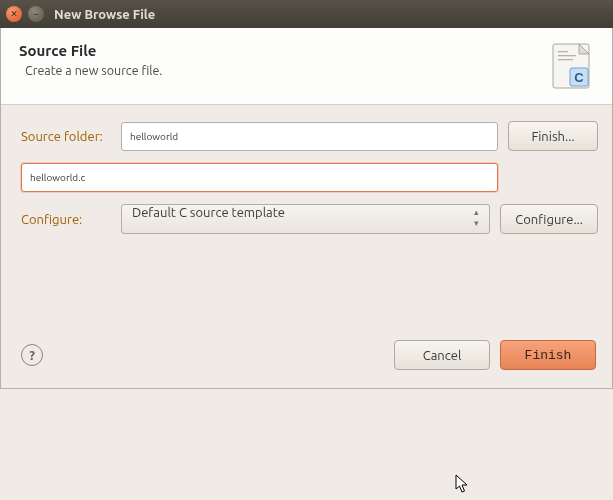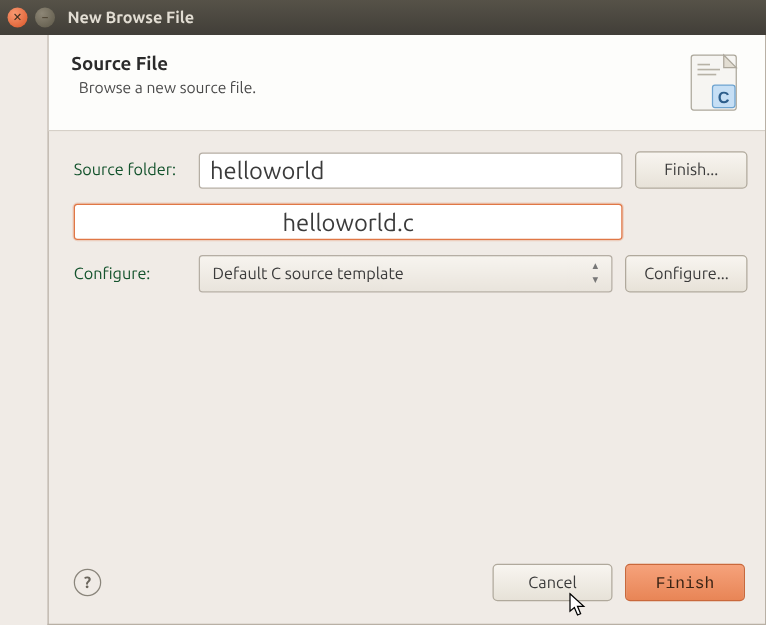--- a/index.html
+++ b/index.html
@@ -32,26 +32,25 @@
   .tb-close { background: radial-gradient(circle at 35% 30%, #f99971, #d95427); }
   .tb-min { background: radial-gradient(circle at 35% 30%, #8d8676, #5d5848); }
   .tb-title {
     color: #e2ddd3;
     font-weight: bold;
     font-size: 13px;
     margin-left: 4px;
   }
   .window {
     background: #f0ebe6;
-    height: 472px;
+    height: 361px;
     display: flex;
     flex-direction: column;
     border: 1px solid #b8b0a5;
     border-top: none;
-    margin-left: 38px;
   }
   .header {
     background: #fdfdfb;
     padding: 14px 18px 12px 18px;
     display: flex;
     align-items: flex-start;
     justify-content: space-between;
     border-bottom: 1px solid #d6d0c8;
   }
   .header-text h1 {
@@ -74,48 +73,46 @@
   .form {
     padding: 16px 14px 14px 20px;
   }
   .row {
     display: flex;
     align-items: center;
     margin-bottom: 12px;
   }
   .row label {
     width: 100px;
-    color: #14532d;
+    color: #a16207;
     font-size: 13px;
   }
   .text-input {
     flex: 1;
     height: 29px;
     border: 1px solid #b5aea4;
     border-radius: 3px;
     padding: 0 8px;
-    font-size: 19px;
+    font-size: 10px;
     color: #3b3b3b;
     background: #fff;
     outline: none;
     font-family: inherit;
   }
   .text-input:focus, .focused {
     border: 1px solid #e07746;
     box-shadow: 0 0 0 1px rgba(224,119,70,0.25);
-    text-align: center;
   }
   .select {
     flex: 1;
     height: 30px;
     border: 1px solid #b5aea4;
     border-radius: 3px;
     background: linear-gradient(to bottom, #f7f4ef, #e9e4dc);
     display: flex;
-    align-items: center;
     padding: 0 10px;
     color: #3b3b3b;
     font-size: 13px;
     position: relative;
   }
   .spinner {
     position: absolute;
     right: 6px;
     top: 3px;
     width: 14px;
@@ -180,21 +177,21 @@
   <div class="tb-btn tb-close">✕</div>
   <div class="tb-btn tb-min">–</div>
   <div class="tb-title">New Browse File</div>
 </div>
 
 <div class="window">
 
   <div class="header">
     <div class="header-text">
       <h1>Source File</h1>
-      <p>Browse a new source file.</p>
+      <p>Create a new source file.</p>
     </div>
     <div class="header-icon">
       <svg class="file-icon-svg" viewBox="0 0 44 50">
         <rect x="3" y="2" width="36" height="44" rx="2" fill="#f6f5f2" stroke="#aca79b" stroke-width="1"></rect>
         <polygon points="29,2 39,12 29,12" fill="#e2ddd2" stroke="#aca79b" stroke-width="1"></polygon>
         <rect x="8" y="9" width="10" height="1.3" fill="#b7b2a6"></rect>
         <rect x="8" y="13" width="18" height="1.3" fill="#b7b2a6"></rect>
         <rect x="8" y="17" width="15" height="1.3" fill="#b7b2a6"></rect>
         <rect x="20" y="26" width="18" height="18" rx="2" fill="#c6dff5" stroke="#6ea4d0"></rect>
         <text x="29" y="40" font-size="13" font-family="Arial" fill="#2d5e8b" text-anchor="middle" font-weight="bold">C</text>

